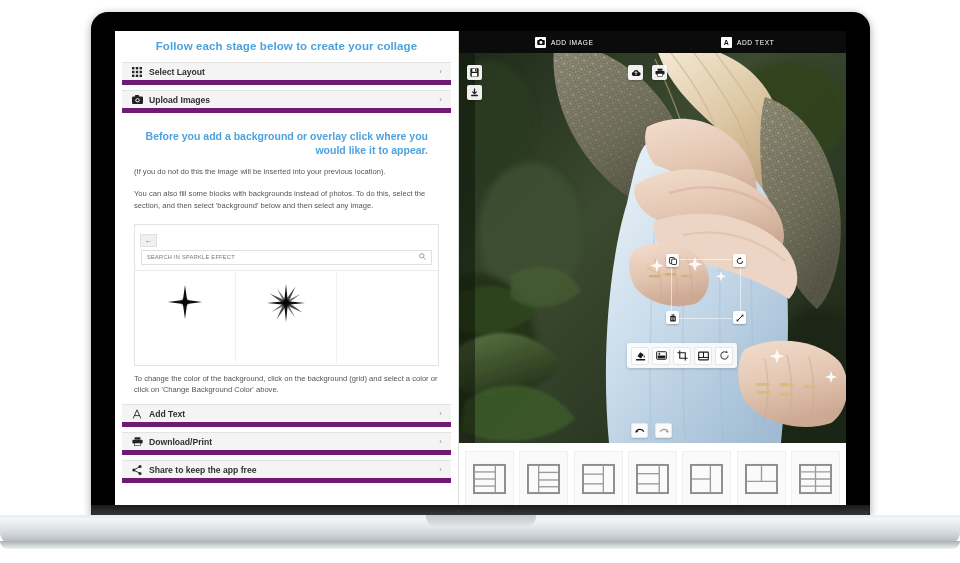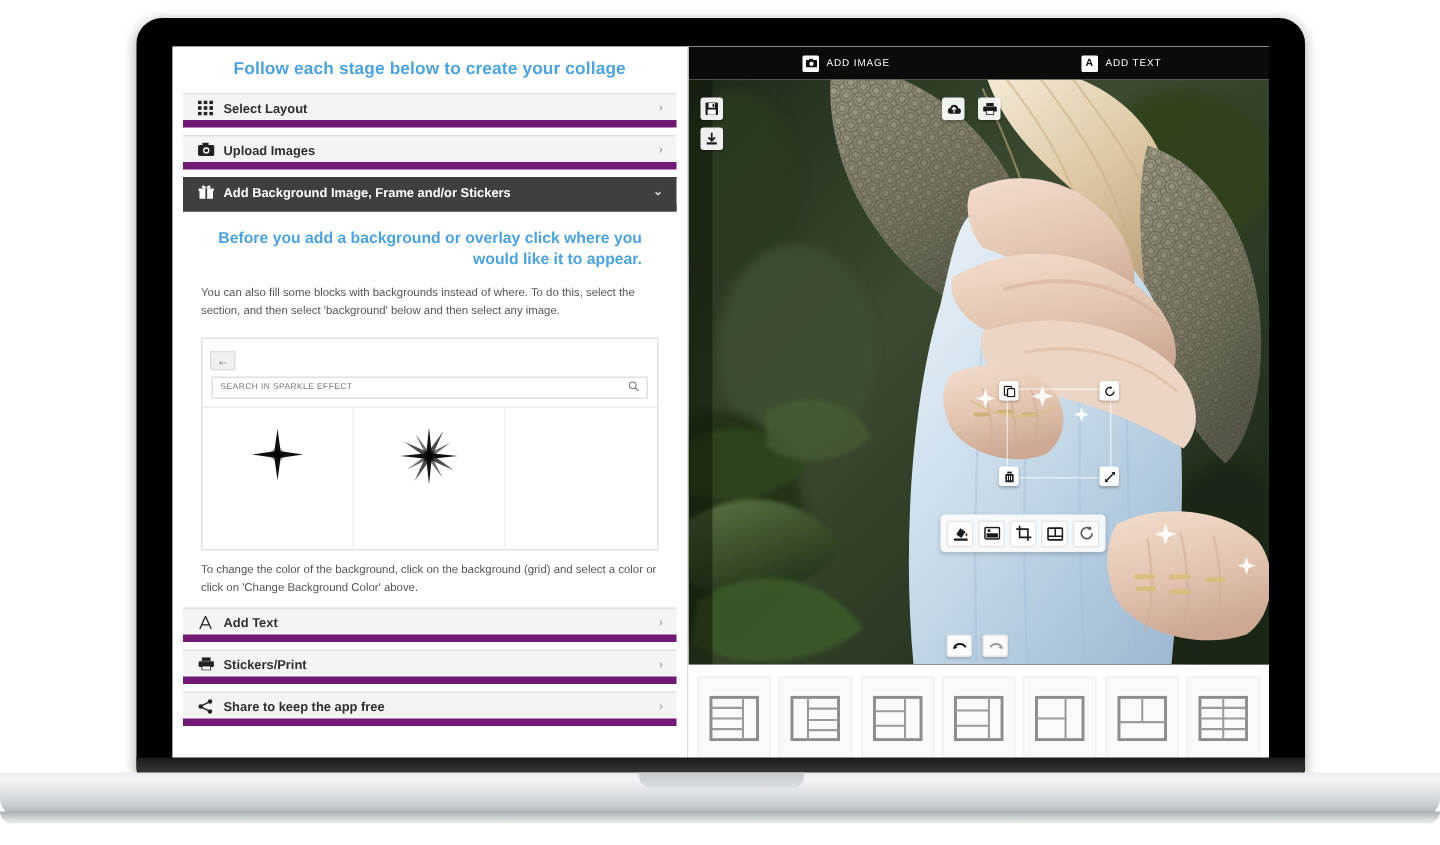--- a/index.html
+++ b/index.html
@@ -404,39 +404,27 @@
             <circle cx="5.5" cy="5.3" r="2.1" fill="#fff"></circle>
             <circle cx="5.5" cy="5.3" r="1.2" fill="#222"></circle>
           </svg>
         </span>
         <span class="acc-label">Upload Images</span>
         <span class="acc-chevron">›</span>
       </div>
 
       <div class="acc-gap"></div>
 
-      <div class="accordion-row active">
-        <span class="acc-icon">
-          <svg width="11" height="10" viewBox="0 0 11 10">
-            <path d="M1 4.2h9v5.3H1z" fill="#fff"></path>
-            <path d="M0.4 2.6h10.2v1.8H0.4z" fill="#fff"></path>
-            <path d="M5.5 2.6C5 1.1 3.9 0.3 3 0.9c-0.8 0.5-0.5 1.7 0.7 1.7z" fill="#fff"></path>
-            <path d="M5.5 2.6C6 1.1 7.1 0.3 8 0.9c0.8 0.5 0.5 1.7-0.7 1.7z" fill="#fff"></path>
-            <rect x="4.9" y="2.6" width="1.2" height="6.9" fill="#3f3f3f"></rect>
-          </svg>
-        </span>
-        <span class="acc-label">Add Background Image, Frame and/or Stickers</span>
-        <span class="acc-chevron">⌄</span>
-      </div>
 
       <div id="accordion-body">
 
         <div id="body-heading">Before you add a background or overlay click where you would like it to appear.</div>
 
-        <div class="body-para">You can also fill some blocks with backgrounds instead of where. To do this, select the section, and then select 'background' below and then select any image.</div>
+        <div class="body-para">(If you do not do this the image will be inserted into your previous location).</div>
+        <div class="body-para">You can also fill some blocks with backgrounds instead of photos. To do this, select the section, and then select 'background' below and then select any image.</div>
 
         <div id="sticker-card">
           <div id="sticker-back-row">
             <div id="sticker-back-btn">←</div>
           </div>
           <div id="sticker-search-wrap">
             <input id="sticker-search-input" type="text" placeholder="SEARCH IN SPARKLE EFFECT" style="">
             <span id="sticker-search-icon">
               <svg width="7" height="7" viewBox="0 0 8 8">
                 <circle cx="3.2" cy="3.2" r="2.5" fill="none" stroke="#777" stroke-width="0.8"></circle>
@@ -497,21 +485,21 @@
       <div class="acc-gap"></div>
 
       <div class="accordion-row">
         <span class="acc-icon">
           <svg width="11" height="9" viewBox="0 0 11 9">
             <rect x="2.6" y="0.3" width="5.8" height="2.3" fill="#222"></rect>
             <rect x="0.4" y="2.8" width="10.2" height="3.8" rx="0.8" fill="#222"></rect>
             <rect x="2.6" y="6" width="5.8" height="2.7" fill="#fff" stroke="#222" stroke-width="0.6"></rect>
           </svg>
         </span>
-        <span class="acc-label">Stickers/Print</span>
+        <span class="acc-label">Download/Print</span>
         <span class="acc-chevron">›</span>
       </div>
 
       <div class="acc-gap"></div>
 
       <div class="accordion-row">
         <span class="acc-icon">
           <svg width="10" height="10" viewBox="0 0 10 10">
             <g fill="#222">
               <circle cx="8" cy="1.6" r="1.5"></circle>

